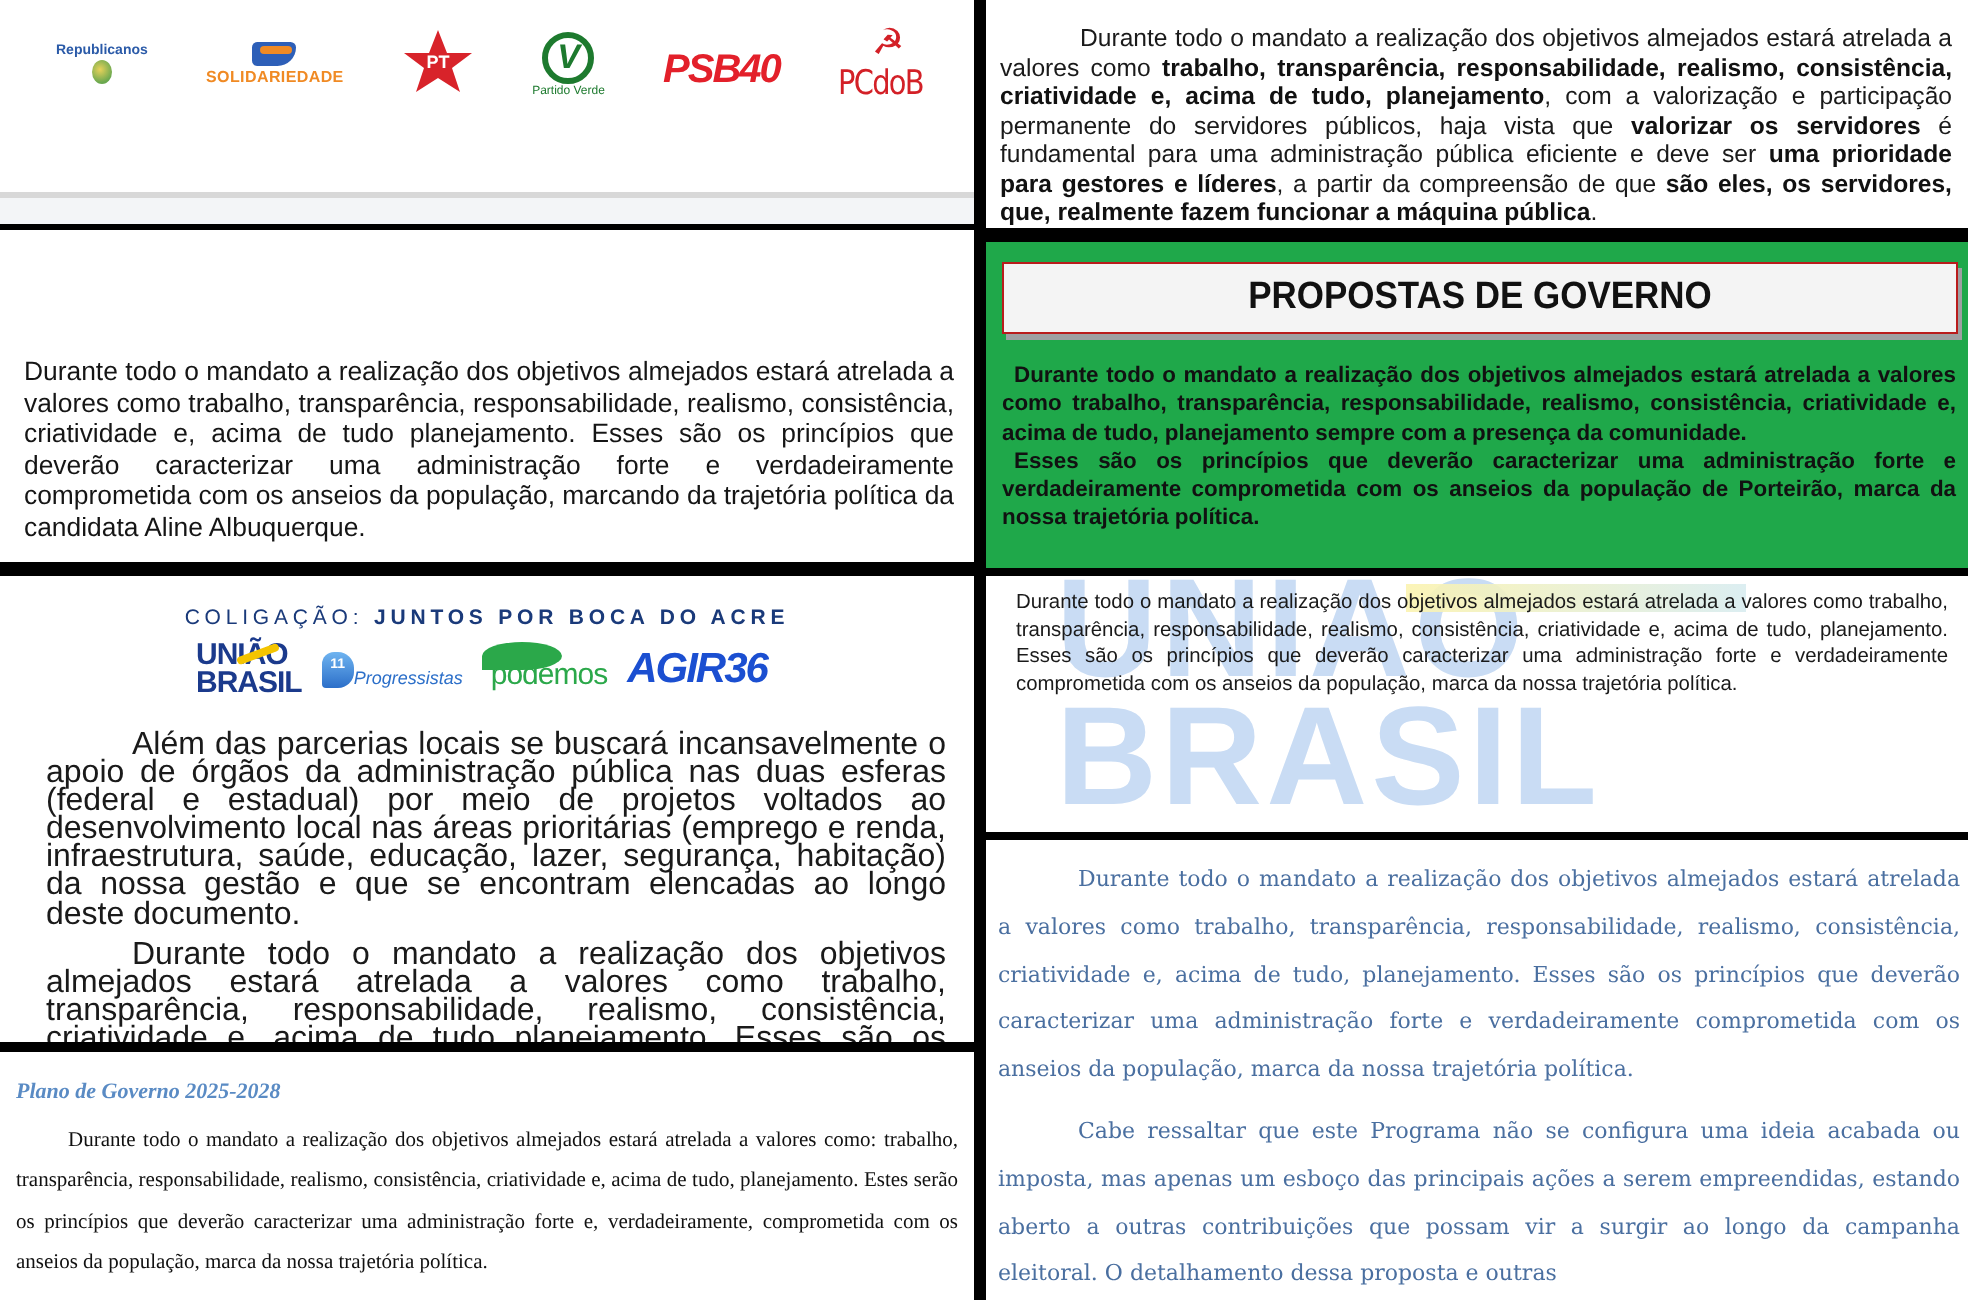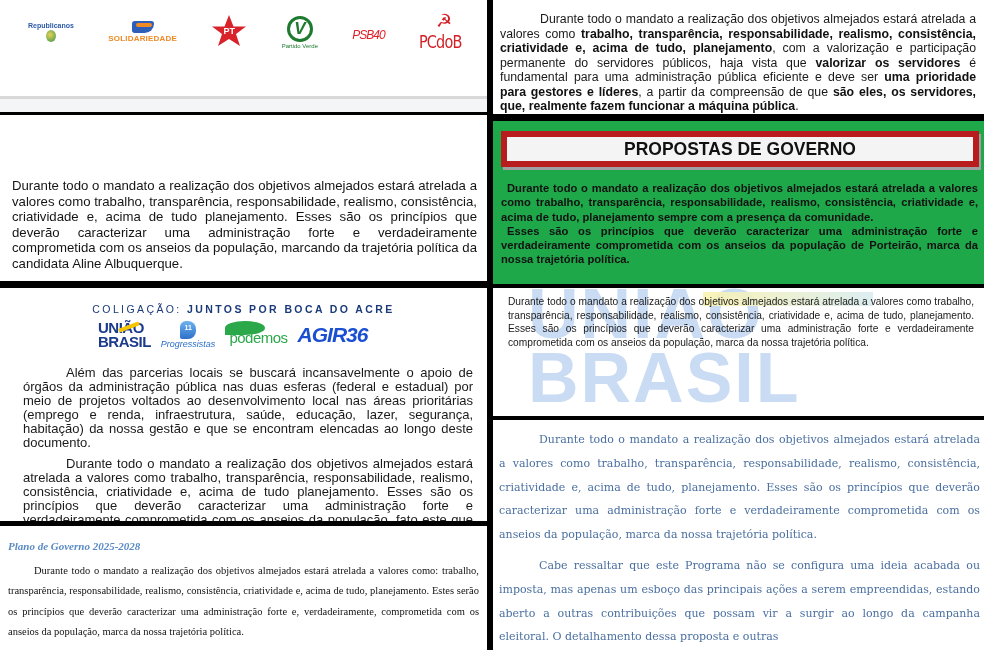--- a/index.html
+++ b/index.html
@@ -18,57 +18,57 @@
     .l-rep .globe { width: 10px; height: 12px; border-radius: 50%; background: radial-gradient(circle at 40% 40%, #e8d25a, #6aa84f 70%); }
     .l-sol { align-items: center; }
     .l-sol .mark { width: 22px; height: 12px; background: #2d5fb8; border-radius: 3px 3px 10px 3px; position: relative; }
     .l-sol .mark::after { content: ""; position: absolute; left: 4px; top: 2px; width: 16px; height: 4px; background: #f08a24; border-radius: 2px; }
     .l-sol .txt { font-size: 8px; color: #f08a24; font-weight: bold; letter-spacing: 0.2px; margin-top: 1px; }
     .l-pt { position: relative; width: 36px; height: 34px; }
     .l-pt svg { position: absolute; left: 0; top: 0; }
     .l-pt .txt { position: absolute; left: 0; right: 0; top: 12px; text-align: center; font-size: 9px; font-weight: bold; color: #fff; }
     .l-pv .ring { width: 26px; height: 26px; border: 3px solid #1d7a2e; border-radius: 50%; display: flex; align-items: center; justify-content: center; font-size: 17px; font-weight: bold; color: #1d7a2e; font-style: italic; line-height: 1; }
     .l-pv .txt { font-size: 6px; color: #1d7a2e; margin-top: 1px; }
-    .l-psb { font-size: 12px; font-weight: normal; font-style: italic; color: #e3202a; letter-spacing: -1px; padding-top: 6px; }
+    .l-psb { font-size: 20px; font-weight: bold; font-style: italic; color: #e3202a; letter-spacing: -1px; padding-top: 6px; }
     .l-pcdob { display: flex; align-items: center; gap: 2px; color: #d32027; }
     .l-pcdob .hs { font-size: 18px; line-height: 1; }
     .l-pcdob .txt { font-size: 17px; font-family: "DejaVu Sans", sans-serif; letter-spacing: -1px; transform: scaleX(0.85); transform-origin: left; }
 
     
     #p2 { left: 493px; top: 0; width: 491px; height: 114px; padding: 12px 8px 0 7px; }
     #p2 p { font-size: 12.3px; line-height: 14.5px; text-align: justify; color: #1a1a1a; }
     #p2 p .ind { display: inline-block; width: 40px; }
     #p2 p b { color: #111; }
 
     
     #p3 { left: 0; top: 115px; width: 487px; height: 166px; padding: 63px 10px 0 12px; }
     #p3 p { font-size: 13.2px; line-height: 15.5px; text-align: justify; color: #151515; }
 
     
     #p4 { left: 493px; top: 121px; width: 491px; height: 163px; background: #1fa84a; padding: 10px 6px 0 8px; }
-    #p4 .title-box { width: 478px; height: 36px; background: #f4f4f4; border: 6px solid #b91c1c; box-shadow: 2px 3px 0 #9ea0a2; display: flex; align-items: center; justify-content: center; }
+    #p4 .title-box { width: 478px; height: 36px; background: #f4f4f4; border: 1px solid #b91c1c; box-shadow: 2px 3px 0 #9ea0a2; display: flex; align-items: center; justify-content: center; }
     #p4 .title-box span { font-size: 19px; font-weight: bold; color: #111; letter-spacing: 0px; transform: scaleX(0.92); display: inline-block; }
     #p4 .body { margin-top: 14px; font-size: 11.2px; line-height: 14.3px; text-align: justify; color: #111; font-weight: bold; }
     #p4 .body p { text-indent: 6px; }
 
     
     #p5 { left: 0; top: 288px; width: 487px; height: 233px; }
     #p5 .colig { position: absolute; top: 15px; left: 0; right: 0; text-align: center; font-size: 10.5px; letter-spacing: 2.4px; color: #1a3a7a; }
     #p5 .colig b { font-weight: bold; }
     #p5 .logos { position: absolute; top: 30px; left: 98px; width: 300px; height: 34px; display: flex; align-items: center; gap: 10px; }
     .l-uniao { font-size: 15px; font-weight: bold; color: #1b3a8c; line-height: 14px; letter-spacing: -0.5px; position: relative; }
     .l-uniao .swoosh { position: absolute; left: 20px; top: 4px; width: 22px; height: 4px; background: #f4c400; transform: rotate(-20deg); border-radius: 2px; }
-    .l-pp { display: flex; flex-direction: column; align-items: center; }
+    .l-pp { display: flex; flex-direction: row; align-items: flex-end; }
     .l-pp .p { width: 16px; height: 18px; background: linear-gradient(#6fb4f0, #2c6fc9); border-radius: 6px 8px 8px 2px; color: #fff; font-size: 7px; font-weight: bold; text-align: center; line-height: 14px; }
     .l-pp .txt { font-size: 9px; font-style: italic; color: #2c6fc9; }
     .l-pod { position: relative; padding-top: 6px; }
     .l-pod .n { position: absolute; left: 0; top: -2px; width: 14px; height: 14px; background: #2ba84a; border-radius: 50% 50% 50% 0; color: #fff; font-size: 8px; font-weight: bold; text-align: center; line-height: 14px; padding-left: 40px; }
     .l-pod .txt { font-size: 15px; color: #2ba84a; letter-spacing: -0.5px; padding-left: 4px; }
     .l-agir { font-size: 21px; font-weight: bold; font-style: italic; color: #1b4fd1; letter-spacing: -1px; }
-    #p5 .text { position: absolute; left: 23px; right: 14px; top: 78px; font-size: 13px; line-height: 14.1px; text-align: justify; color: #1a1a1a; }
+    #p5 .text { position: absolute; left: 23px; right: 14px; top: 78px; font-size: 16px; line-height: 14.1px; text-align: justify; color: #1a1a1a; }
     #p5 .text p { text-indent: 43px; }
     #p5 .text p + p { margin-top: 6px; }
 
     
     #p6 { left: 493px; top: 288px; width: 491px; height: 128px; padding: 7px 10px 0 15px; }
     #p6 .wm { position: absolute; left: 35px; top: -6px; font-size: 70px; font-weight: bold; color: #c9dcf4; line-height: 64px; letter-spacing: 2px; }
     #p6 .hl { position: absolute; left: 210px; top: 4px; width: 170px; height: 14px; background: linear-gradient(90deg, #fbf3b0, #d8ecf0); opacity: 0.9; }
     #p6 .text { position: relative; font-size: 10.2px; line-height: 13.6px; text-align: justify; color: #1a1a1a; }
     #p6 .text p + p { margin-top: 7px; }
 

